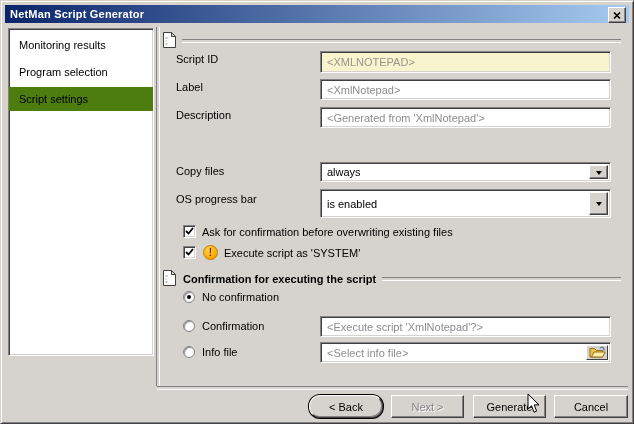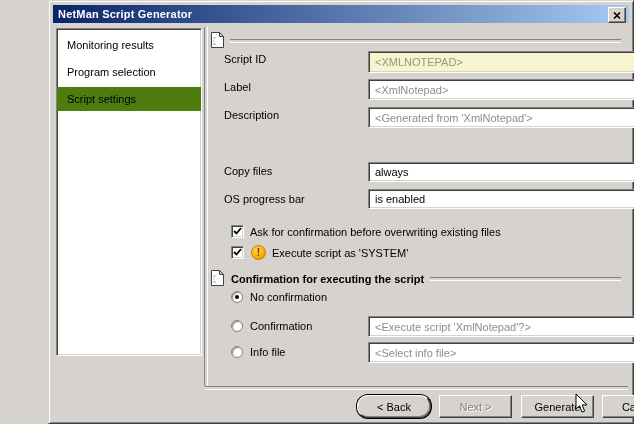--- a/index.html
+++ b/index.html
@@ -7,21 +7,20 @@
     width:634px;height:424px;position:relative;overflow:hidden;
     background:#D6D3CE;
     font-family:"Liberation Sans", sans-serif;
     font-size:11px;color:#000;
     -webkit-font-smoothing:none;
   }
   .dialog{
     position:absolute;inset:0;background:#D6D3CE;
     border:1px solid;border-color:#D6D3CE #404040 #404040 #D6D3CE;
     box-shadow:inset 1px 1px 0 #ffffff, inset -1px -1px 0 #848284;
-    margin-left:48px;
   }
   .titlebar{
     position:absolute;left:4px;top:4px;right:4px;height:18px;
     background:linear-gradient(to right,#0A246A,#A6CAF0);
     display:flex;align-items:center;padding-left:5px;
     color:#fff;font-weight:bold;font-size:11px;letter-spacing:.2px;
   }
   .close-btn{
     position:absolute;right:3px;top:2px;width:16px;height:14px;
     background:#D6D3CE;
@@ -180,21 +179,21 @@
 
   <div class="flabel" style="top:164px;">Copy files</div>
   <div class="field combo" style="top:161px;height:20px;">
     <span>always</span>
     <span class="combo-btn">
       <span class="arrow-down"></span>
     </span>
   </div>
 
   <div class="flabel" style="top:192px;">OS progress bar</div>
-  <div class="field combo" style="top:188px;height:20px;">
+  <div class="field combo" style="top:188px;height:29px;">
     <span>is enabled</span>
     <span class="combo-btn">
       <span class="arrow-down"></span>
     </span>
   </div>
 
   <div class="checkbox" style="top:224px;">
     <span>
       <svg width="9" height="9" viewBox="0 0 9 9">
           <path d="M1 4 L3.5 6.5 L8 1" stroke="#000" stroke-width="1.8" fill="none"></path>

